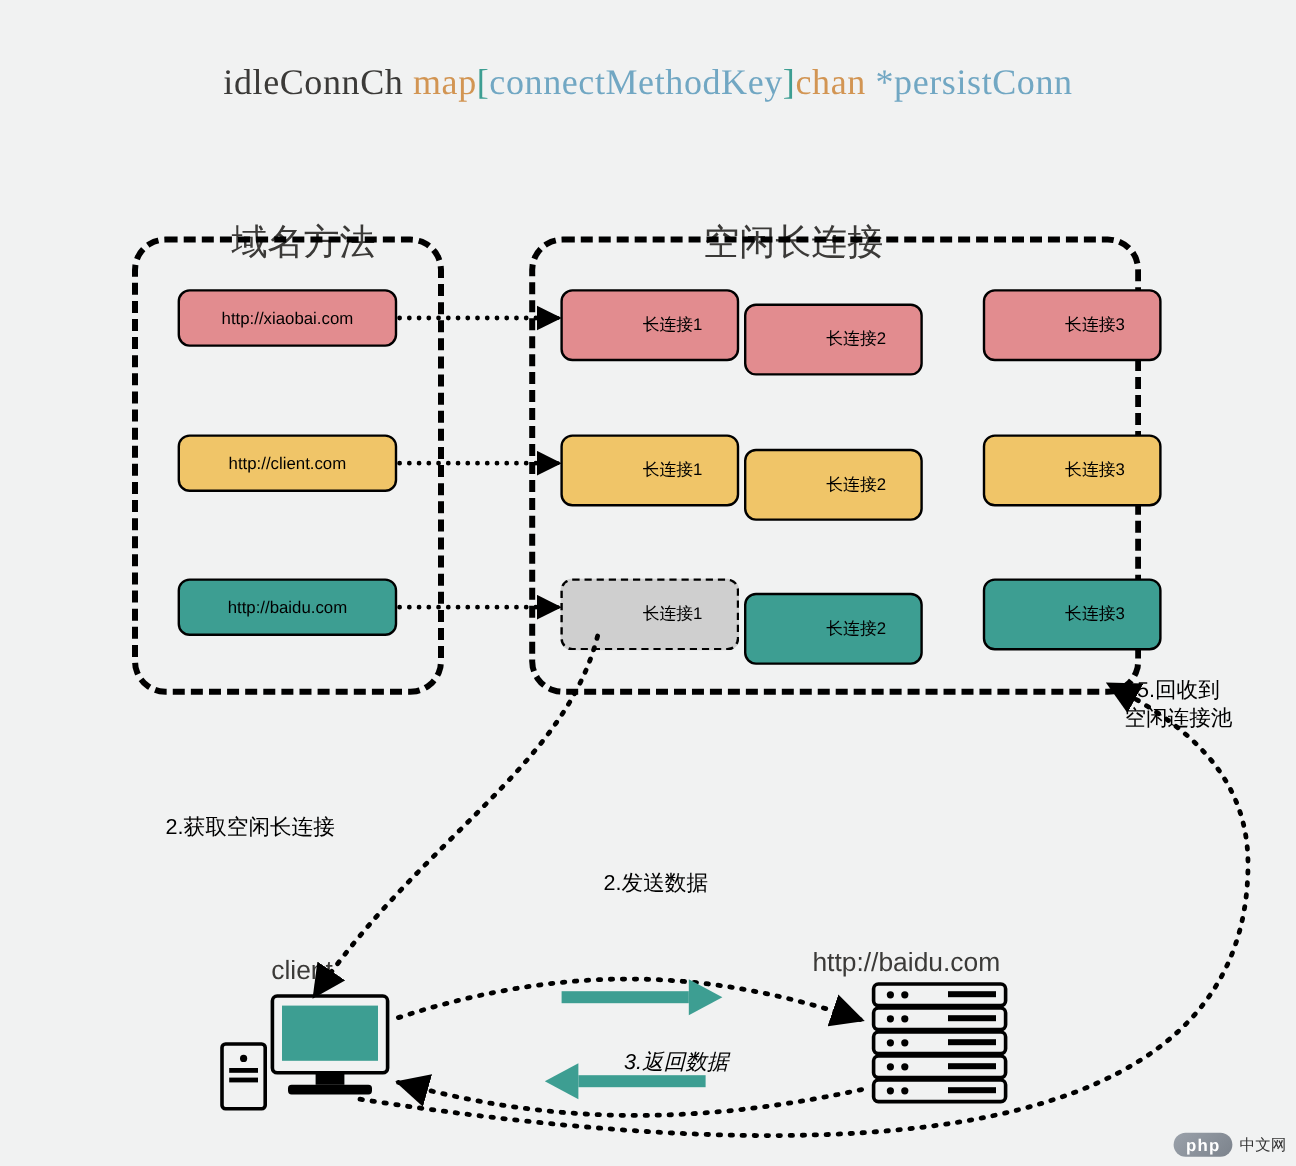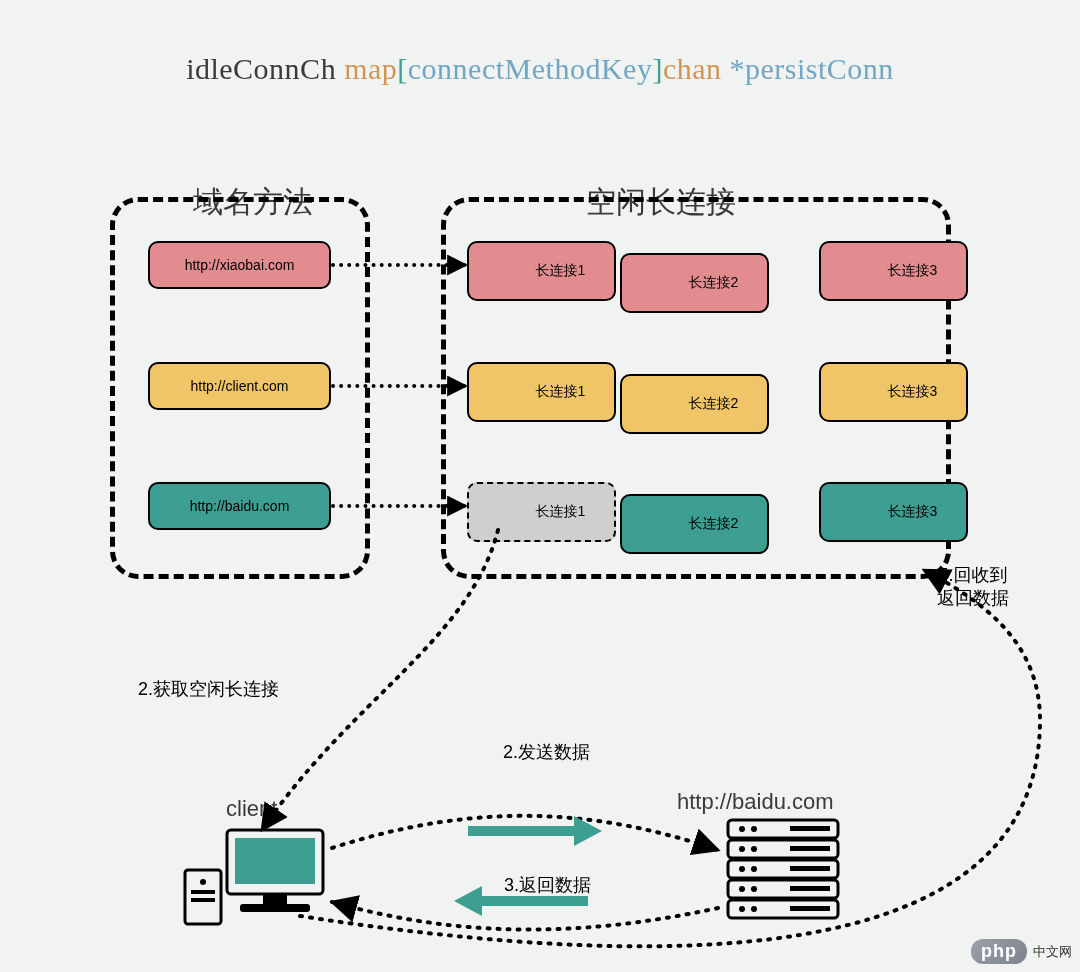--- a/index.html
+++ b/index.html
@@ -130,22 +130,22 @@
   }
 
   
   .step {
     position: absolute;
     font-size: 18px;
     color: #000;
     white-space: nowrap;
   }
   #step1 { left: 138px; top: 677px; }
-  #step2 { left: 503px; top: 740px; }
-  #step3 { left: 504px; top: 873px; }
+  #step2 { left: 503px; top: 724px; }
+  #step3 { left: 520px; top: 873px; font-style: italic; }
   #step4 { left: 937px; top: 564px; text-align: center; line-height: 1.3; }
 
   
   #client-label { position: absolute; left: 212px; top: 796px; font-size: 22px; margin-left: 14px; }
   #server-label { position: absolute; left: 677px; top: 789px; font-size: 22px; }
 
   
   .watermark {
     position: absolute;
     right: 8px; bottom: 8px;
@@ -153,21 +153,21 @@
     align-items: center;
     font-size: 13px;
     color: #333;
   }
   .watermark .logo {
     color: #fff;
     background: #8a8f98;
     border-radius: 12px;
     padding: 2px 10px;
     font-weight: 700;
-    font-size: 18px;
+    font-size: 14px;
     margin-right: 6px;
     letter-spacing: 1px;
     background: linear-gradient(135deg,#9aa1aa,#7c838c);
   }
 </style>
 </head>
 <body>
 
 <div class="title">
   <span class="t-idle">idleConnCh</span>
@@ -205,21 +205,21 @@
 
 <div class="dotted dcon" id="dcon-0"></div>
 <div class="dotted dcon" id="dcon-1"></div>
 <div class="dotted dcon" id="dcon-2"></div>
 
 <div class="step" id="step1">2.获取空闲长连接</div>
 <div class="step" id="step2">2.发送数据</div>
 <div class="step" id="step3">3.返回数据</div>
 <div class="step" id="step4">
   <div>5.回收到</div>
-  <div>返回数据</div>
+  <div>空闲连接池</div>
 </div>
 
 <div id="client-label">client</div>
 <div id="server-label">http://baidu.com</div>
 
 <svg class="overlay" viewBox="0 0 1080 972">
   <defs>
     <marker id="ah" viewBox="0 0 10 10" refX="9" refY="5" markerWidth="7" markerHeight="7" orient="auto-start-reverse">
       <path d="M0,0 L10,5 L0,10 z" fill="#000"></path>
     </marker>

